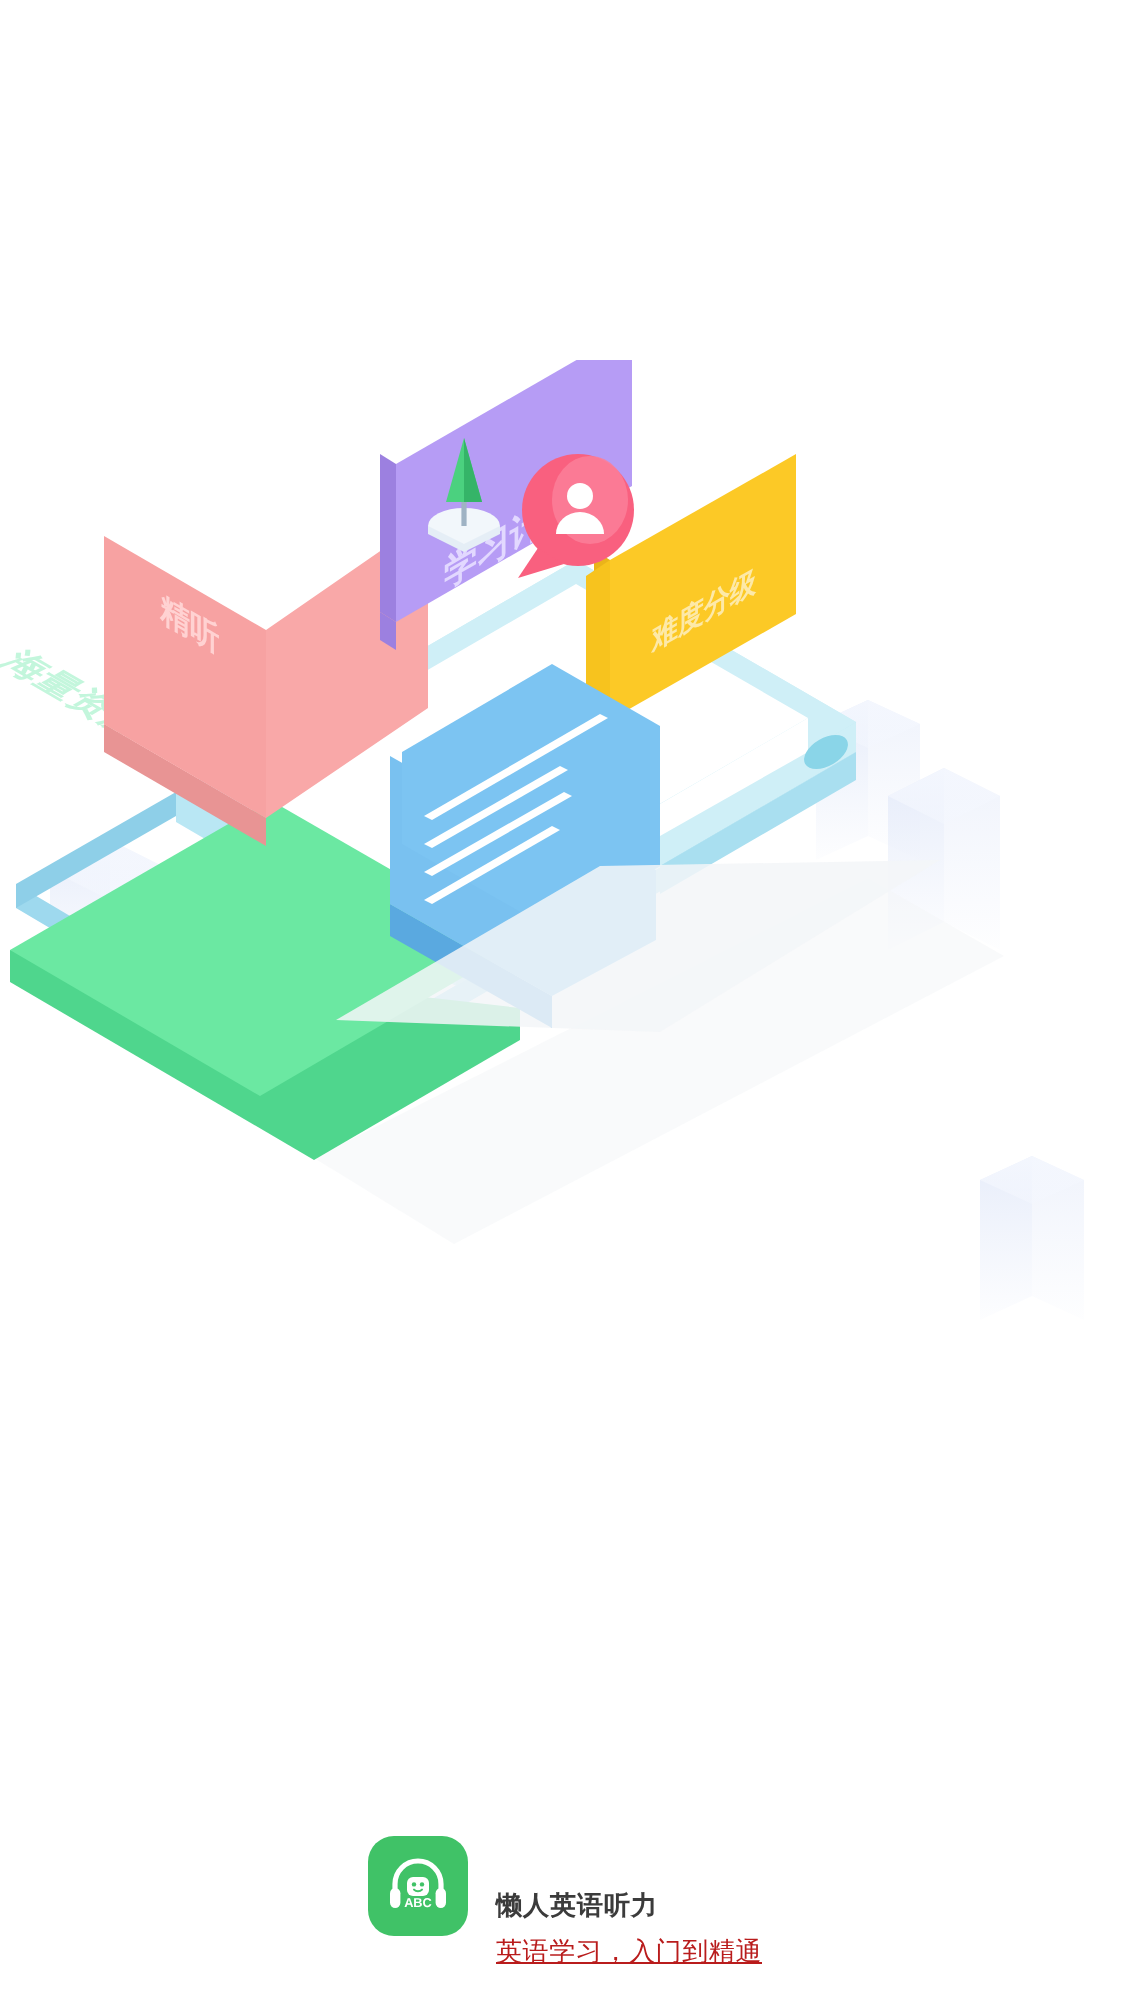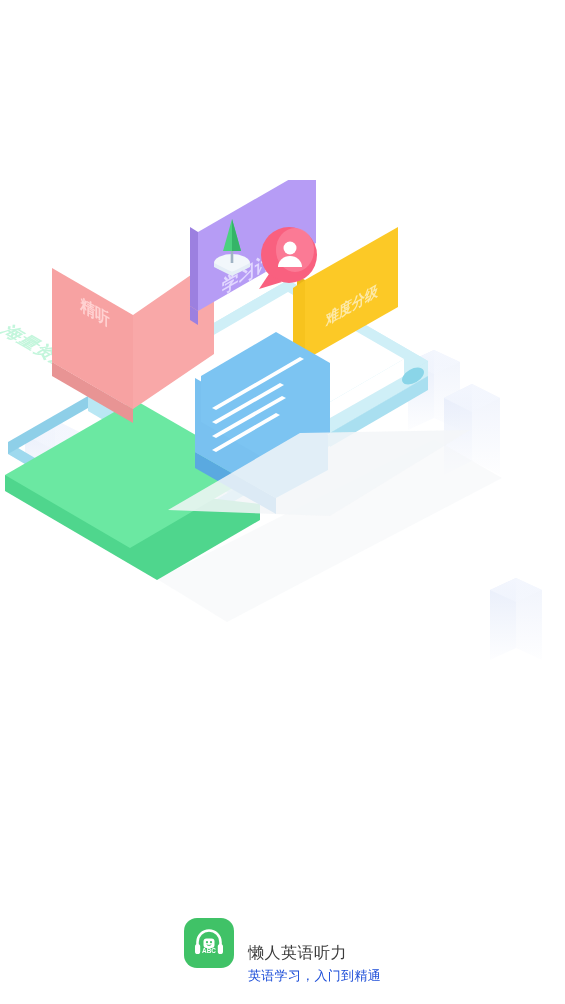--- a/index.html
+++ b/index.html
@@ -45,34 +45,35 @@
     flex:0 0 auto;
   }
   #app-logo svg{display:block;}
   #brand-text{
     display:flex;flex-direction:column;
     align-items:flex-start;
     justify-content:center;
     gap:3px;
   }
   #app-title{
-    font-size:16px;
+    font-size:13px;
     line-height:24px;
     color:#3b3b3b;
     letter-spacing:0.5px;
-    font-weight:400;
+    font-weight:700;
     white-space:nowrap;
     margin-top:40px;
   }
   #app-subtitle{
     font-size:13px;
     line-height:16px;
-    color:#1d4ed8;
+    color:#b91c1c;
     letter-spacing:0.3px;
     white-space:nowrap;
+    text-decoration:underline;
   }
   .iso-label{
     font-family:"Liberation Sans","DejaVu Sans",sans-serif;
     font-weight:600;
   }
 </style>
 </head>
 <body>
 
 <div id="splash-screen">

